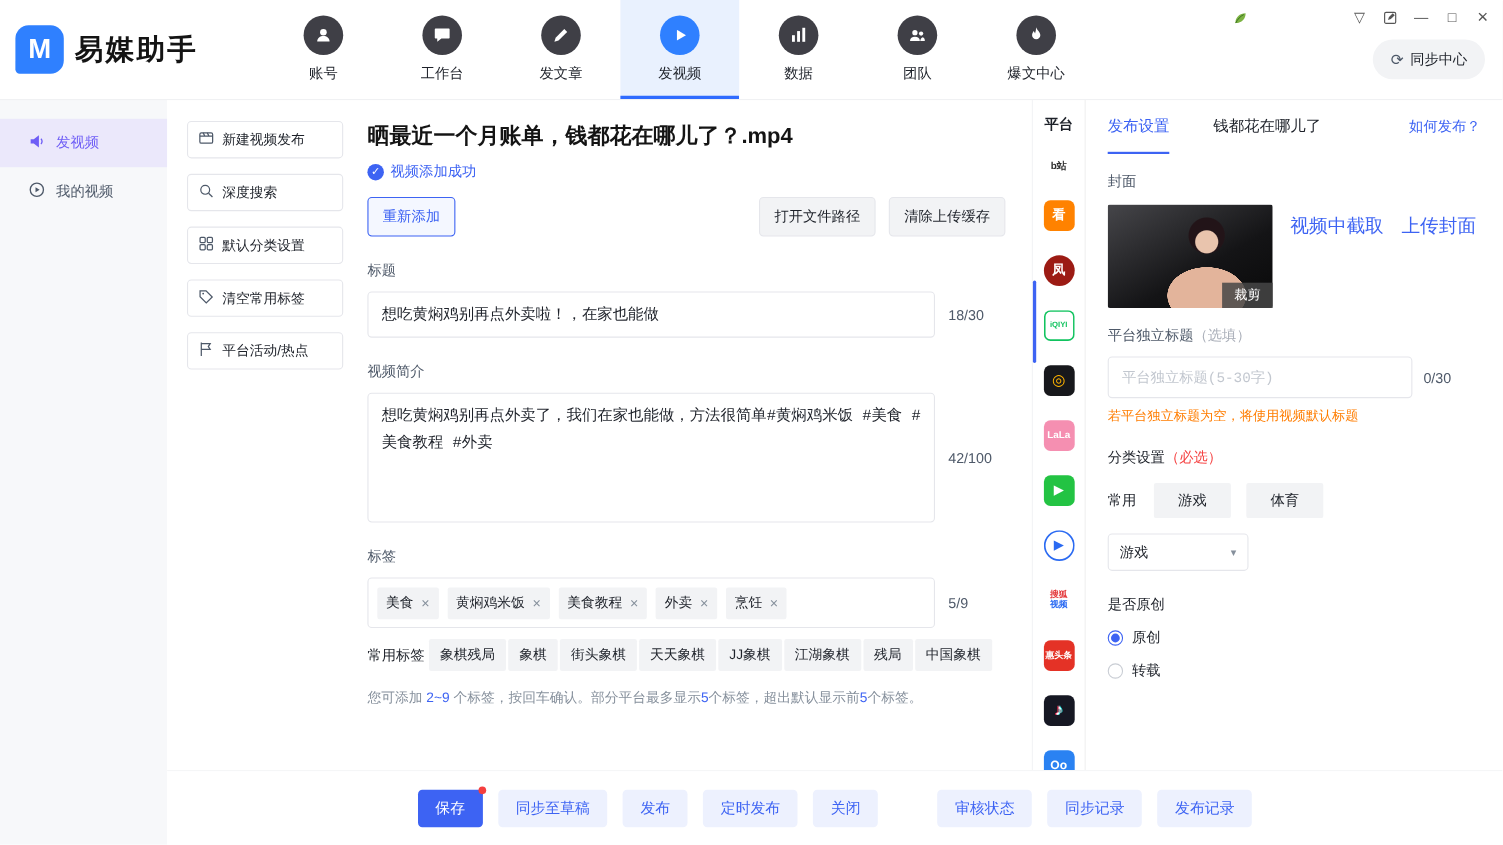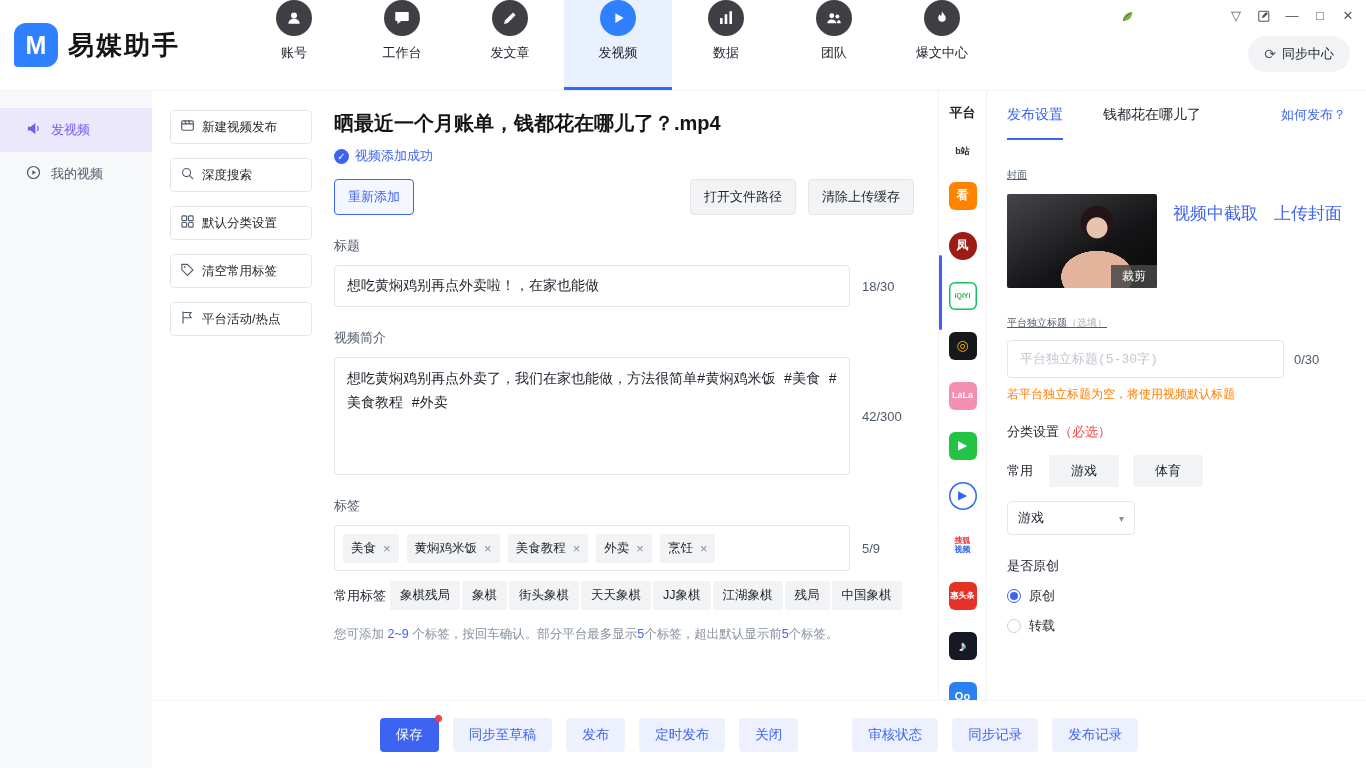--- a/index.html
+++ b/index.html
@@ -8,21 +8,21 @@
   .window { width:1366px; height:768px; display:flex; flex-direction:column; background:#fff; position:relative; }
 
   
   .topbar { height:90px; flex-shrink:0; display:flex; align-items:stretch; background:#fff;
     box-shadow:0 1px 0 #f0f1f3; position:relative; z-index:5; }
   .logo-wrap { display:flex; align-items:center; gap:10px; padding:0 8px 0 14px; }
   .logo { width:44px; height:44px; background:#2f80ff; border-radius:12px 12px 12px 4px; color:#fff;
     font-size:25px; font-weight:bold; display:flex; align-items:center; justify-content:center; }
   .app-title { font-size:26px; font-weight:bold; color:#141414; letter-spacing:2px; }
   .topnav { display:flex; margin-left:52px; }
-  .nav-item { width:108px; display:flex; flex-direction:column; align-items:center; 
+  .nav-item { width:108px; display:flex; flex-direction:column; align-items:center; justify-content:center;
     gap:8px; cursor:pointer; }
   .nav-icon { width:36px; height:36px; border-radius:50%; background:#3f3f46; display:flex;
     align-items:center; justify-content:center; }
   .nav-item.active { background:#e9f1fe; box-shadow:inset 0 -3px 0 #2f6bff; }
   .nav-item.active .nav-icon { background:#2f80ff; }
   .nav-label { font-size:13px; color:#1d2129; }
   .win-top { position:absolute; top:4px; right:4px; display:flex; align-items:center; height:24px; }
   .win-leaf { margin-right:88px; display:flex; align-items:center; }
   .win-glyph { width:28px; text-align:center; font-size:13px; color:#555; cursor:pointer; line-height:24px; }
   .win-edit { width:28px; display:flex; align-items:center; justify-content:center; cursor:pointer; }
@@ -86,21 +86,21 @@
   .p-icon.circle { border-radius:50%; }
   .p-icon.small { width:32px; height:16px; border-radius:3px; }
 
   
   .publish-panel { width:380px; flex-shrink:0; border-left:1px solid #f0f0f0; padding:0 20px; overflow:hidden; }
   .tabs-row { height:50px; display:flex; align-items:center; gap:40px; }
   .tab { height:100%; display:flex; align-items:center; font-size:14px; color:#1d2129; cursor:pointer; position:relative; }
   .tab.active { color:#3d63f3; }
   .tab.active::after { content:""; position:absolute; left:0; right:0; bottom:0; height:2px; background:#3d63f3; }
   .how-link { margin-left:auto; font-size:13px; color:#3d63f3; cursor:pointer; }
-  .panel-label { margin-top:28px; font-size:10px; color:#4e5969;text-decoration:underline; }
+  .panel-label { margin-top:16px; font-size:13px; color:#4e5969; }
   .cover-row { margin-top:12px; display:flex; gap:16px; }
   .thumb { width:150px; height:94px; flex-shrink:0; position:relative; border-radius:2px; cursor:pointer;
     background:
       radial-gradient(circle at 60% 36%, #e9c4ad 0 10px, rgba(0,0,0,0) 11px),
       radial-gradient(circle at 60% 30%, #221418 0 16px, rgba(0,0,0,0) 17px),
       radial-gradient(ellipse 36px 26px at 60% 88%, #e3b49b 0 99%, rgba(0,0,0,0) 100%),
       linear-gradient(150deg, #46464a 0%, #141416 60%, #090909 100%); }
   .crop-btn { position:absolute; right:0; bottom:0; background:rgba(70,70,70,.85); color:#fff;
     font-size:12px; padding:3px 11px; cursor:pointer; }
   .cover-links { display:flex; flex-direction:row; gap:16px; padding-top:8px; font-size:17px; color:#3d63f3; }
@@ -326,21 +326,21 @@
 
           <div class="field-label">标题</div>
           <div class="field-row">
             <input class="text-input" type="text" value="想吃黄焖鸡别再点外卖啦！，在家也能做" style="">
             <span class="counter">18/30</span>
           </div>
 
           <div class="field-label">视频简介</div>
           <div class="field-row">
             <textarea class="text-input" style="">想吃黄焖鸡别再点外卖了，我们在家也能做，方法很简单#黄焖鸡米饭 #美食 #美食教程 #外卖</textarea>
-            <span class="counter">42/300</span>
+            <span class="counter">42/100</span>
           </div>
 
           <div class="field-label">标签</div>
           <div class="field-row">
             <div class="tags-box">
 
                 <span class="tag-chip">
                   <span>美食</span>
                   <span class="tag-x">×</span>
                 </span>

